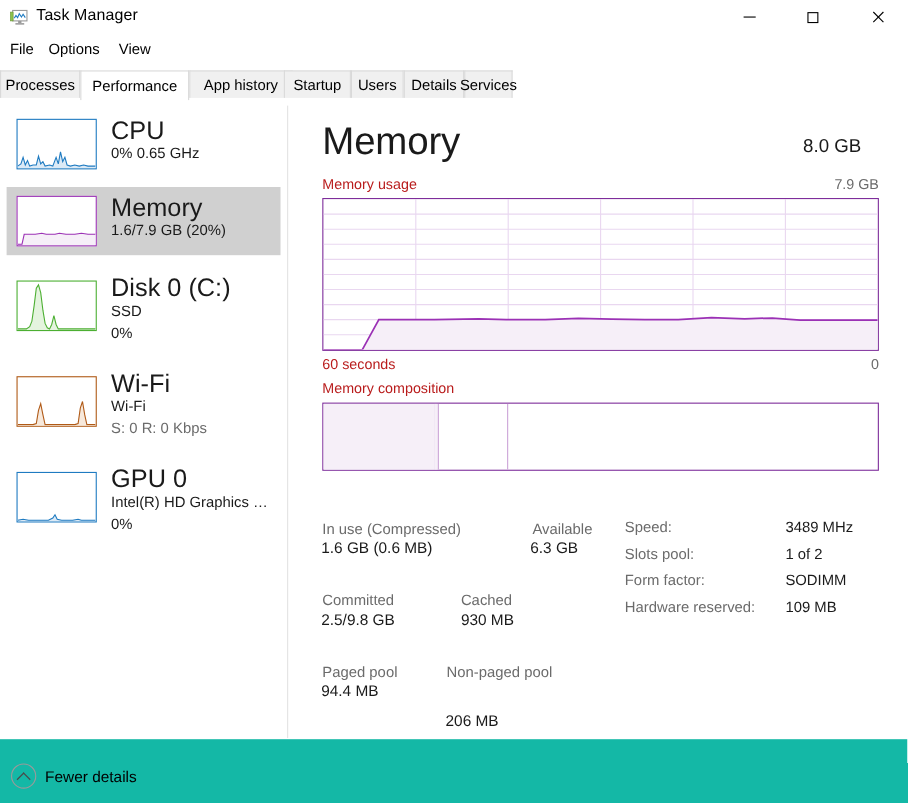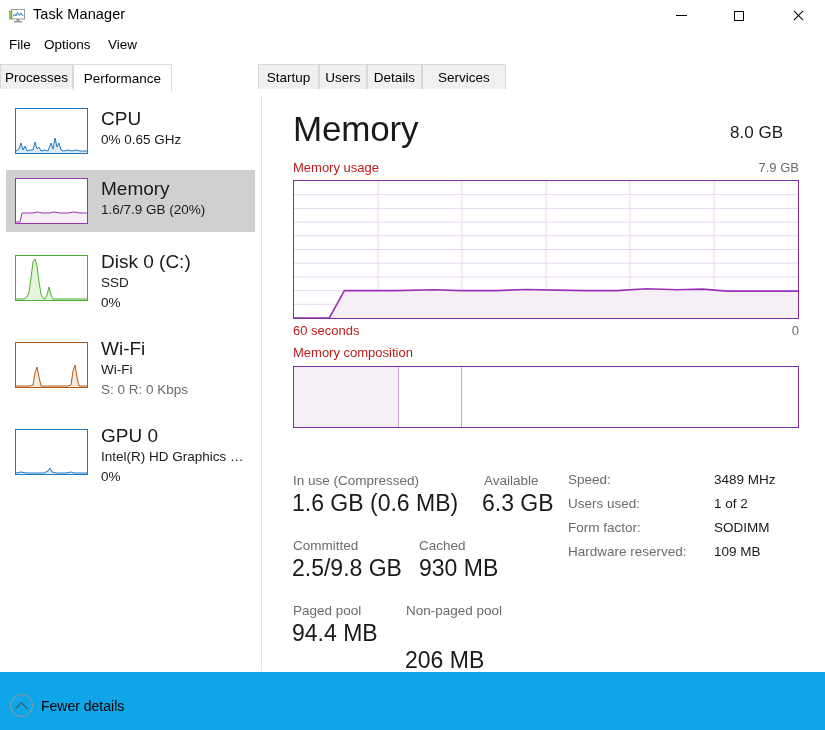--- a/index.html
+++ b/index.html
@@ -84,21 +84,21 @@
   .sb-item {
     position: absolute; left: 6px; width: 249px; height: 62px;
   }
   .sb-item.selected { background: #d0d0d0; }
   .sb-thumb {
     position: absolute; left: 9px; top: 8px; width: 73px; height: 46px;
     background: #ffffff; overflow: hidden;
   }
   .sb-thumb svg { display: block; }
   .sb-title {
-    position: absolute; left: 95px; font-size: 19px; color: #1a1a1a;
+    position: absolute; left: 95px; font-size: 23px; color: #1a1a1a;
     line-height: 21px; white-space: nowrap;
   }
   .sb-sub {
     position: absolute; left: 95px; font-size: 13.5px; color: #1a1a1a;
     line-height: 17px; white-space: nowrap;
   }
   .sb-sub.gray { color: #6b6b6b; }
 
   
   .main { position: absolute; left: 262px; top: 92px; width: 563px; height: 580px; }
@@ -134,33 +134,33 @@
   .comp-sep {
     position: absolute; top: 0; height: 100%; width: 1px; background: #cba4d8;
   }
   .comp-sep.wide { width: 2px; background: #e0c9ea; }
 
   
   .st-label {
     position: absolute; font-size: 13.5px; color: #6b6b6b; white-space: nowrap;
   }
   .st-value {
-    position: absolute; font-size: 23px; color: #1a1a1a; white-space: nowrap;
+    position: absolute; font-size: 14px; color: #1a1a1a; white-space: nowrap;
   }
   .info-label {
     position: absolute; font-size: 13.5px; color: #6b6b6b; white-space: nowrap;
   }
   .info-value {
     position: absolute; font-size: 13.5px; color: #1a1a1a; white-space: nowrap;
   }
 
   
   .footer {
     position: absolute; left: 0; top: 672px; width: 825px; height: 58px;
-    background: #0ea5e9;
+    background: #14b8a6;
   }
   .fewer-wrap {
     position: absolute; left: 10px; top: 22px;
     display: flex; align-items: center;
   }
   .chev-circle {
     width: 23px; height: 23px; border-radius: 50%;
     border: 1px solid #9a9a9a; position: relative; margin-right: 8px;
   }
   .chev-circle:before {
@@ -198,24 +198,25 @@
 
 <div class="menubar" id="menubar">
     <div class="menu-item" style="left: 6px;">File</div>
     <div class="menu-item" style="left: 41px;">Options</div>
     <div class="menu-item" style="left: 105px;">View</div>
   </div>
 
 <div class="tabstrip" id="tabstrip">
     <div class="tab" style="left: 0px; width: 73px;">Processes</div>
     <div class="tab selected" style="left: 73px; width: 99px;">Performance</div>
+    <div class="tab" style="left: 172px; width: 94px;">App history</div>
     <div class="tab" style="left: 258px; width: 61px;">Startup</div>
     <div class="tab" style="left: 319px; width: 48px;">Users</div>
     <div class="tab" style="left: 367px; width: 55px;">Details</div>
-    <div class="tab" style="left: 422px; width: 84px;">Services</div>
+    <div class="tab" style="left: 422px; width: 44px;">Services</div>
   </div>
 
 <div class="sidebar" id="sidebar">
     <div class="sb-item" style="top: 8px; height: 62px;">
       <div class="sb-thumb" style="border: 1px solid rgb(31, 123, 193);">
         <svg width="71" height="44" viewBox="0 0 71 44">
           <path d="M0,44 L0,42 L3,40 L5,34 L7,41 L9,37 L11,42 L14,41 L17,41 L19,33 L21,40 L23,38 L25,42 L29,41 L32,42 L35,34 L37,40 L39,29 L41,38 L43,34 L45,41 L48,42 L52,41 L56,42 L60,41 L64,42 L71,42 L71,44 Z" fill="#dceaf6"></path>
           <polyline points="0,42 3,40 5,34 7,41 9,37 11,42 14,41 17,41 19,33 21,40 23,38 25,42 29,41 32,42 35,34 37,40 39,29 41,38 43,34 45,41 48,42 52,41 56,42 60,41 64,42 71,42" fill="none" stroke="#1f7bc1" stroke-width="1"></polyline>
         </svg>
       </div>
@@ -323,21 +324,21 @@
       <div class="st-value" style="left: 157px; top: 463px;">930 MB</div>
       <div class="st-label" style="left: 31px; top: 511px;">Paged pool</div>
       <div class="st-value" style="left: 30px; top: 528px;">94.4 MB</div>
       <div class="st-label" style="left: 144px; top: 511px;">Non-paged pool</div>
       <div class="st-value" style="left: 143px; top: 520px; margin-top: 35px;">206 MB</div>
     </div>
 
   <div id="info">
       <div class="info-label" style="left: 306px; top: 380px;">Speed:</div>
       <div class="info-value" style="left: 452px; top: 380px;">3489 MHz</div>
-      <div class="info-label" style="left: 306px; top: 404px;">Users used:</div>
+      <div class="info-label" style="left: 306px; top: 404px;">Slots pool:</div>
       <div class="info-value" style="left: 452px; top: 404px;">1 of 2</div>
       <div class="info-label" style="left: 306px; top: 428px;">Form factor:</div>
       <div class="info-value" style="left: 452px; top: 428px;">SODIMM</div>
       <div class="info-label" style="left: 306px; top: 452px;">Hardware reserved:</div>
       <div class="info-value" style="left: 452px; top: 452px;">109 MB</div>
     </div>
 
 </div>
 
 <div class="footer">

